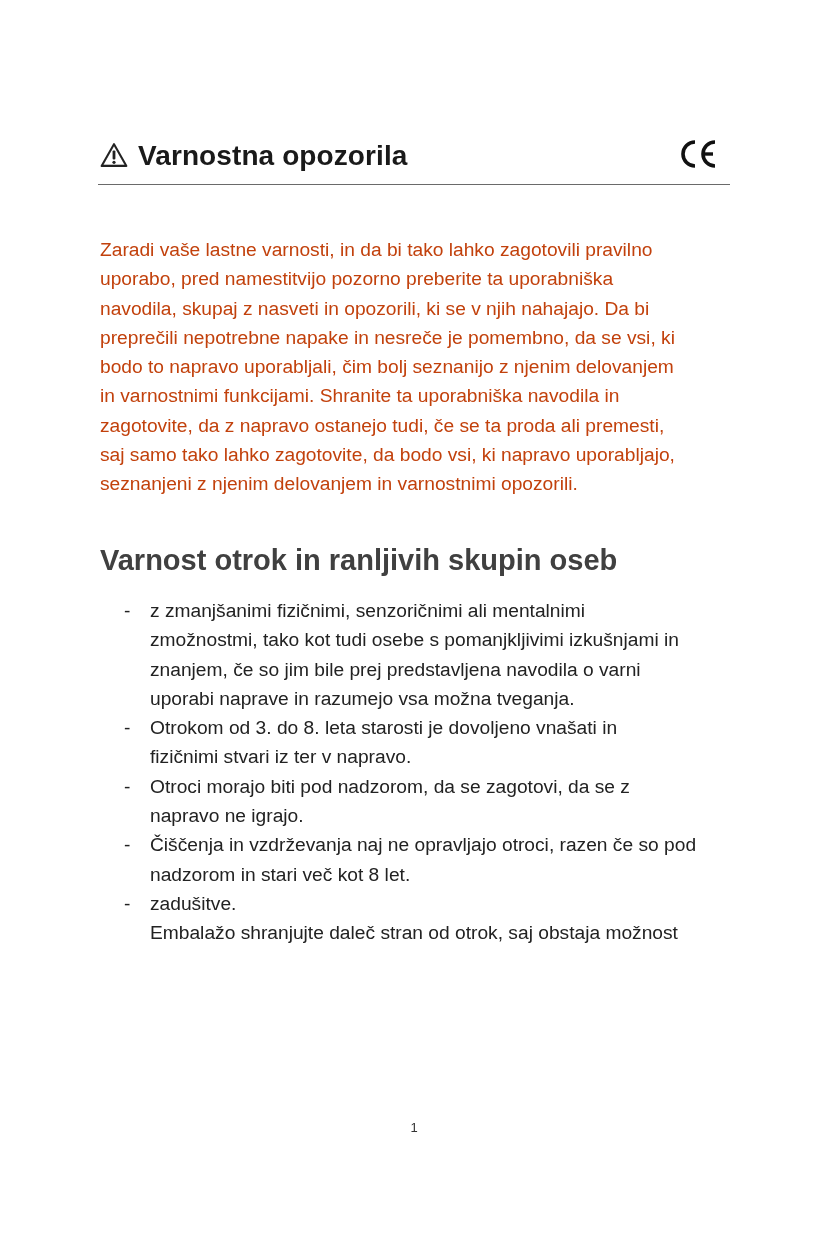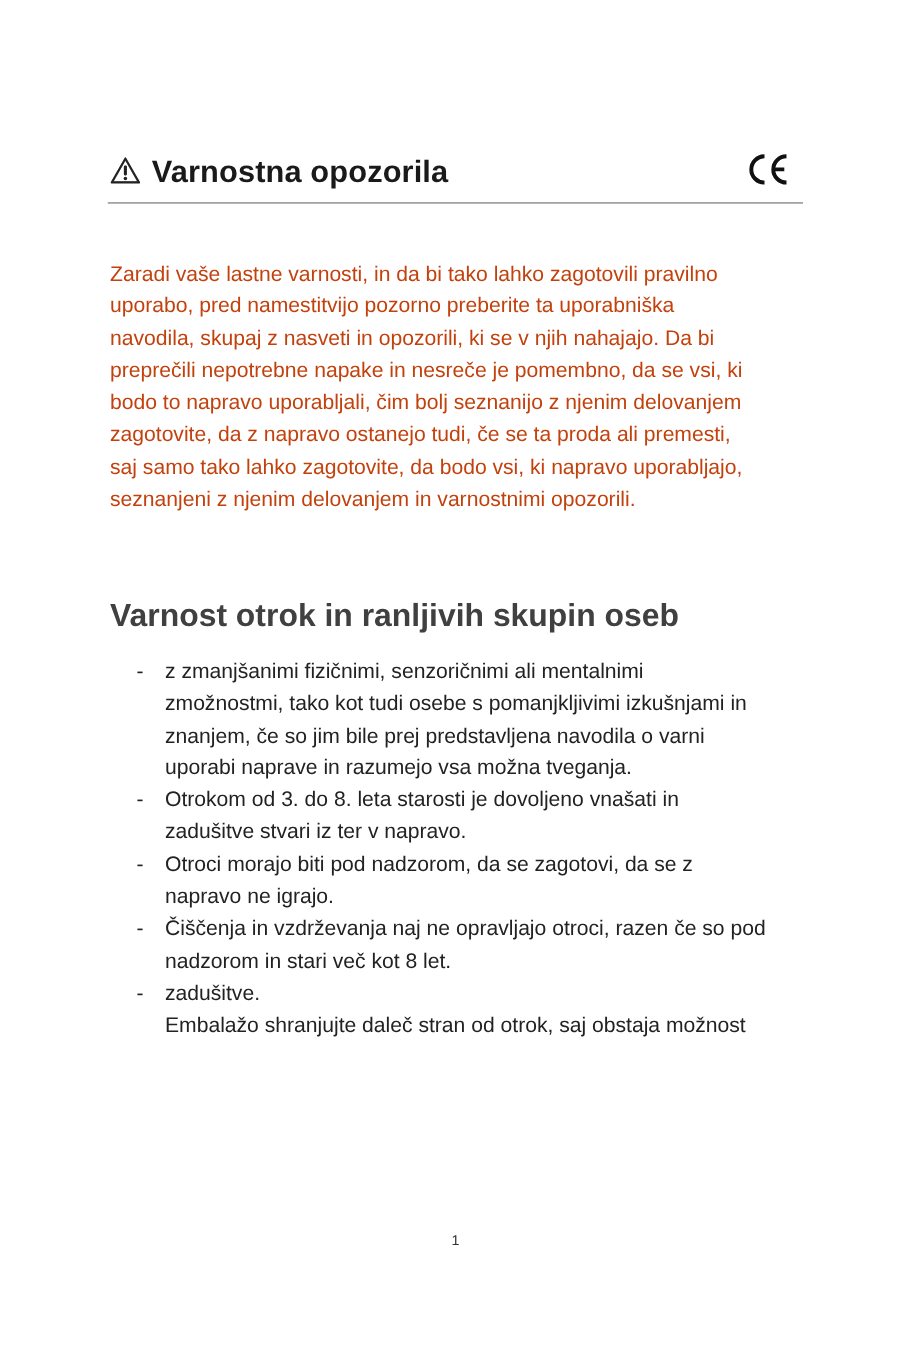--- a/index.html
+++ b/index.html
@@ -137,39 +137,40 @@
   </div>
 
   <div class="rule"></div>
 
   <div class="intro">
     <span class="line">Zaradi vaše lastne varnosti, in da bi tako lahko zagotovili pravilno</span>
     <span class="line">uporabo, pred namestitvijo pozorno preberite ta uporabniška</span>
     <span class="line">navodila, skupaj z nasveti in opozorili, ki se v njih nahajajo. Da bi</span>
     <span class="line">preprečili nepotrebne napake in nesreče je pomembno, da se vsi, ki</span>
     <span class="line">bodo to napravo uporabljali, čim bolj seznanijo z njenim delovanjem</span>
+    <span class="line">in varnostnimi funkcijami. Shranite ta uporabniška navodila in</span>
     <span class="line">zagotovite, da z napravo ostanejo tudi, če se ta proda ali premesti,</span>
     <span class="line">saj samo tako lahko zagotovite, da bodo vsi, ki napravo uporabljajo,</span>
     <span class="line">seznanjeni z njenim delovanjem in varnostnimi opozorili.</span>
   </div>
 
   <div class="section-title">Varnost otrok in ranljivih skupin oseb</div>
 
   <ul class="bullets">
     <li class="bullet">
       <span class="dash">-</span>
       <span class="line">z zmanjšanimi fizičnimi, senzoričnimi ali mentalnimi</span>
       <span class="line">zmožnostmi, tako kot tudi osebe s pomanjkljivimi izkušnjami in</span>
       <span class="line">znanjem, če so jim bile prej predstavljena navodila o varni</span>
       <span class="line">uporabi naprave in razumejo vsa možna tveganja.</span>
     </li>
     <li class="bullet">
       <span class="dash">-</span>
       <span class="line">Otrokom od 3. do 8. leta starosti je dovoljeno vnašati in</span>
-      <span class="line">zadušitve stvari iz ter v napravo.</span>
+      <span class="line">fizičnimi stvari iz ter v napravo.</span>
     </li>
     <li class="bullet">
       <span class="dash">-</span>
       <span class="line">Otroci morajo biti pod nadzorom, da se zagotovi, da se z</span>
       <span class="line">napravo ne igrajo.</span>
     </li>
     <li class="bullet">
       <span class="dash">-</span>
       <span class="line">Čiščenja in vzdrževanja naj ne opravljajo otroci, razen če so pod</span>
       <span class="line">nadzorom in stari več kot  8 let.</span>

